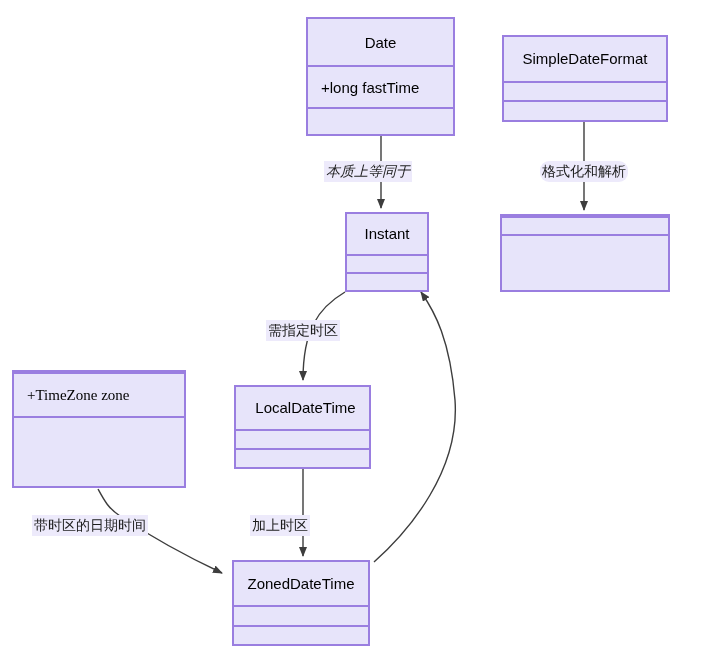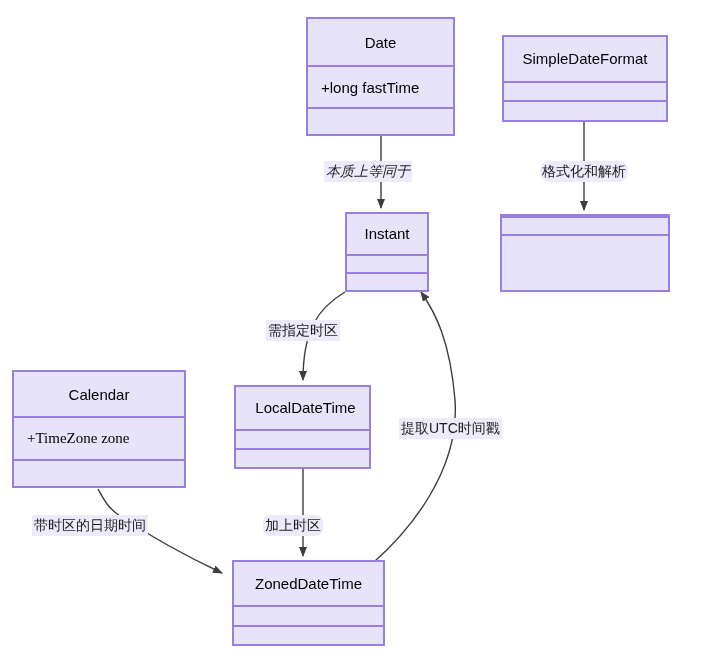--- a/index.html
+++ b/index.html
@@ -114,42 +114,40 @@
     <div class="uml-row uml-empty divider" style="height:19px;"></div>
     <div class="uml-row uml-empty divider" style="height:19px;"></div>
   </div>
 
   <div class="uml-class" style="left:500px; top:214px; width:170px; height:78px;">
     <div class="uml-row uml-empty divider" style="height:18px;"></div>
     <div class="uml-row uml-empty divider" style="height:18px;"></div>
   </div>
 
   <div class="uml-class" style="left:12px; top:370px; width:174px; height:118px;">
-    <div class="uml-row uml-name" style="height:45px;">Calendar</div>
     <div class="uml-row uml-attr divider" style="height:44px;font-family:Liberation Serif, serif;">+TimeZone zone</div>
     <div class="uml-row uml-empty divider" style="height:27px;"></div>
   </div>
 
   <div class="uml-class" style="left:234px; top:385px; width:137px; height:84px;">
     <div class="uml-row uml-name" style="height:44px;padding-left:6px;">LocalDateTime</div>
     <div class="uml-row uml-empty divider" style="height:20px;"></div>
     <div class="uml-row uml-empty divider" style="height:20px;"></div>
   </div>
 
-  <div class="uml-class" style="left:232px; top:560px; width:153px; height:86px;">
+  <div class="uml-class" style="left:232px; top:560px; width:138px; height:86px;">
     <div class="uml-row uml-name" style="height:45px;">ZonedDateTime</div>
     <div class="uml-row uml-empty divider" style="height:20px;"></div>
     <div class="uml-row uml-empty divider" style="height:20px;"></div>
   </div>
 
   <div class="edge-label" style="left:324px; top:161px;font-style:italic;">本质上等同于</div>
 
   <div class="edge-label" style="left:540px; top:161px;border-radius:9px;">格式化和解析</div>
 
   <div class="edge-label" style="left:266px; top:320px;">需指定时区</div>
 
-  <div class="edge-label" style="left:263px; top:515px;border-radius:7px;">加上时区</div>
+  <div class="edge-label" style="left:250px; top:515px;">加上时区</div>
 
   <div class="edge-label" style="left:32px; top:515px;text-align:right;">带时区的日期时间</div>
 
-  <div class="edge-label" style="left:399px; top:418px;">提取UTC时间戳</div>
 
 </div>
 
 </body></html>

